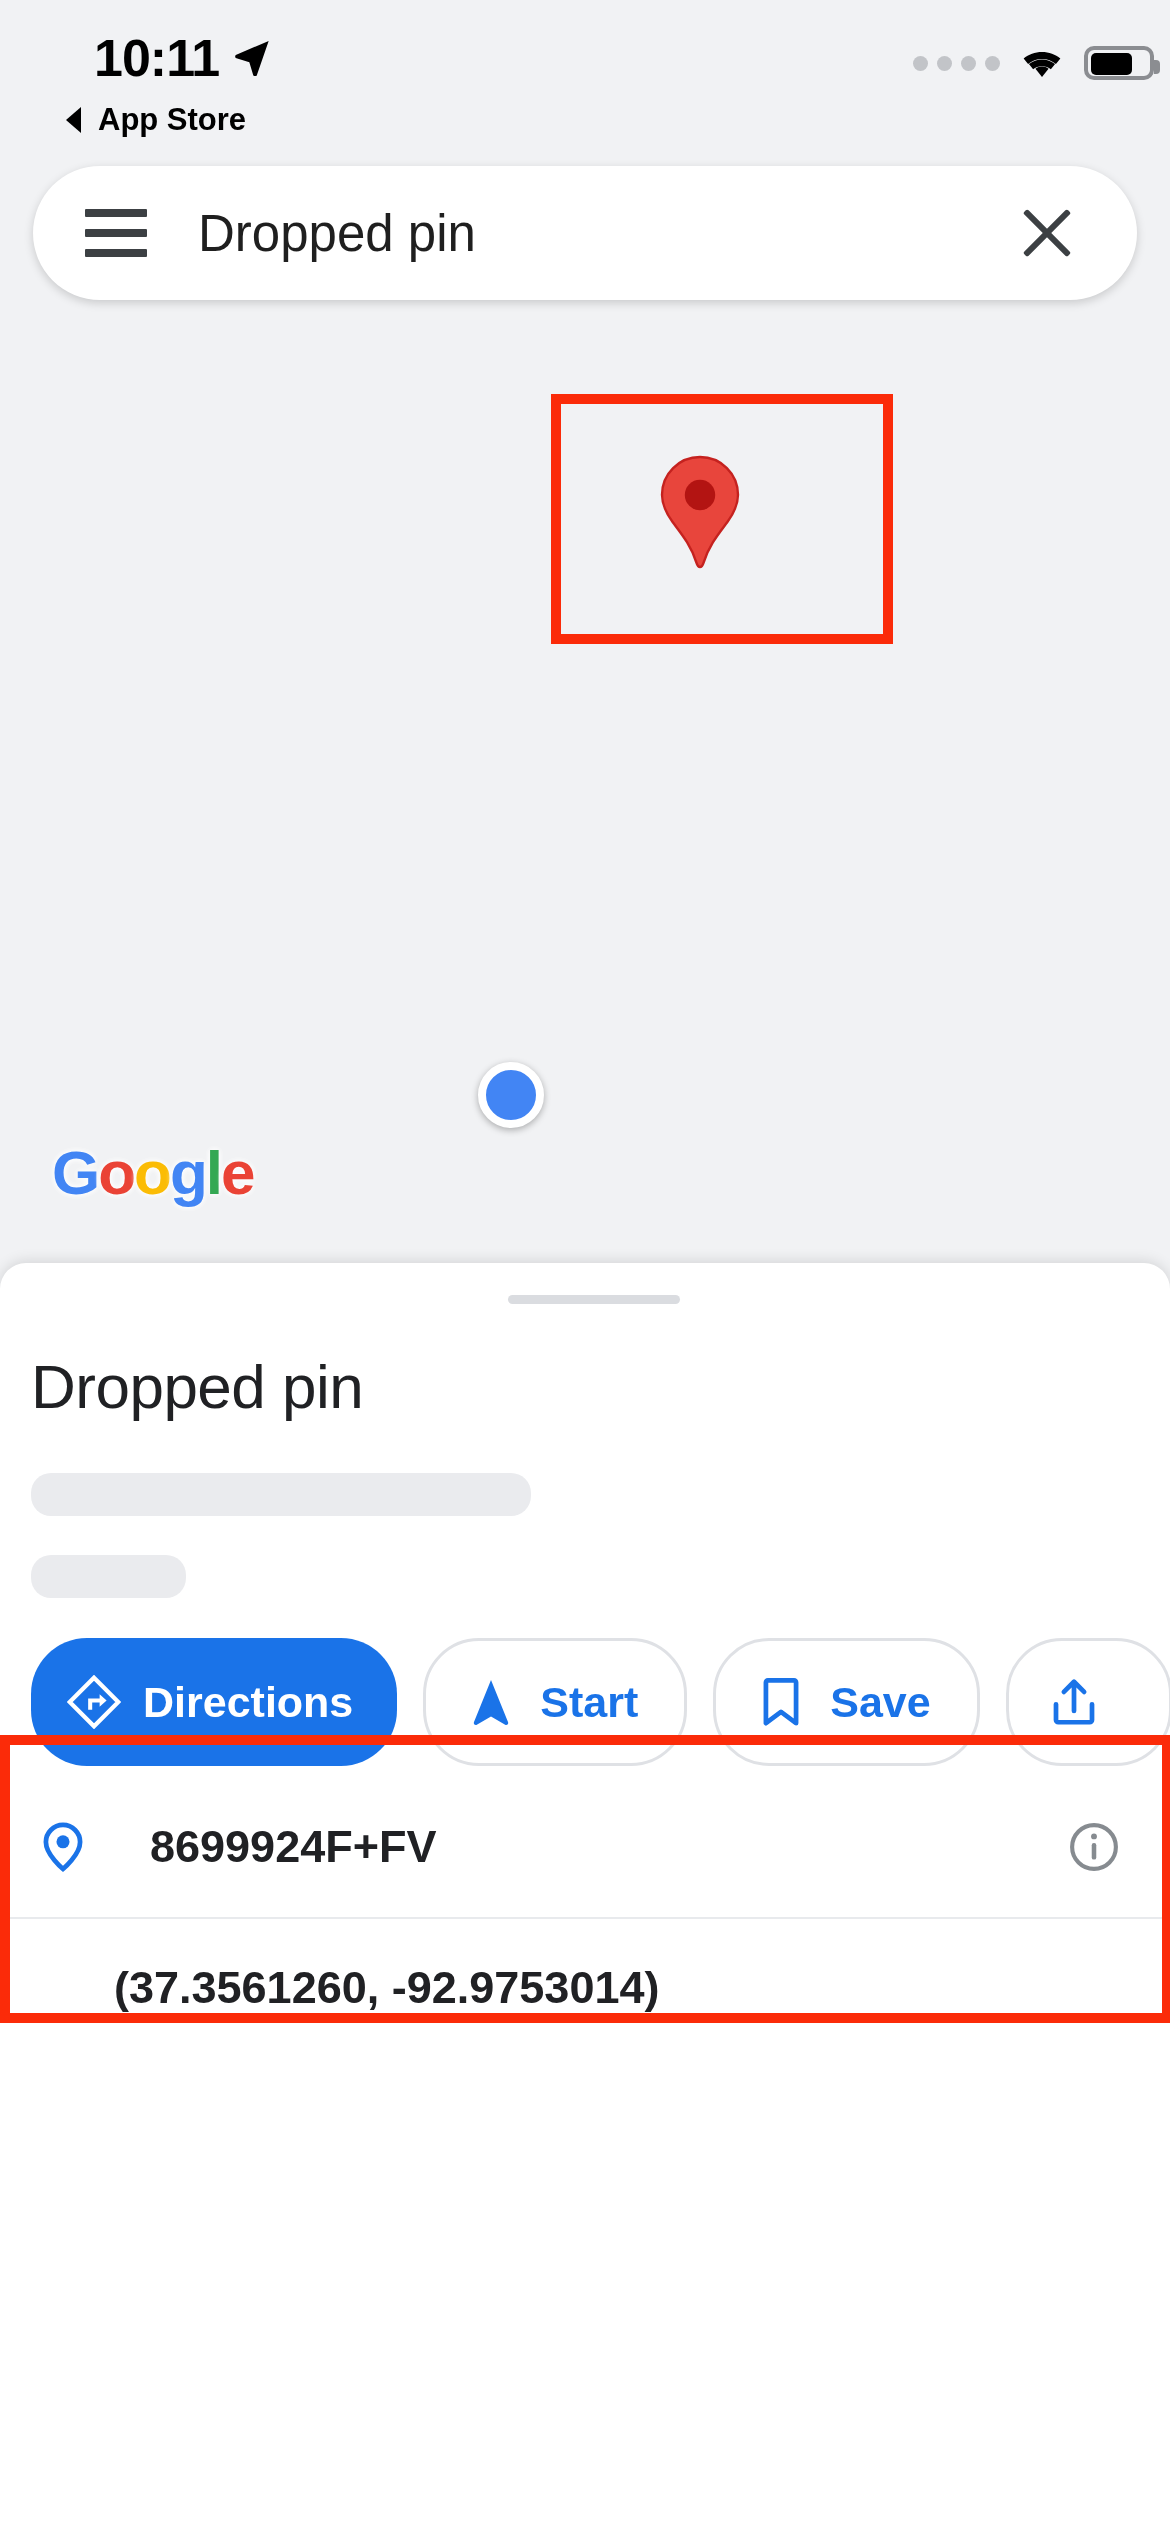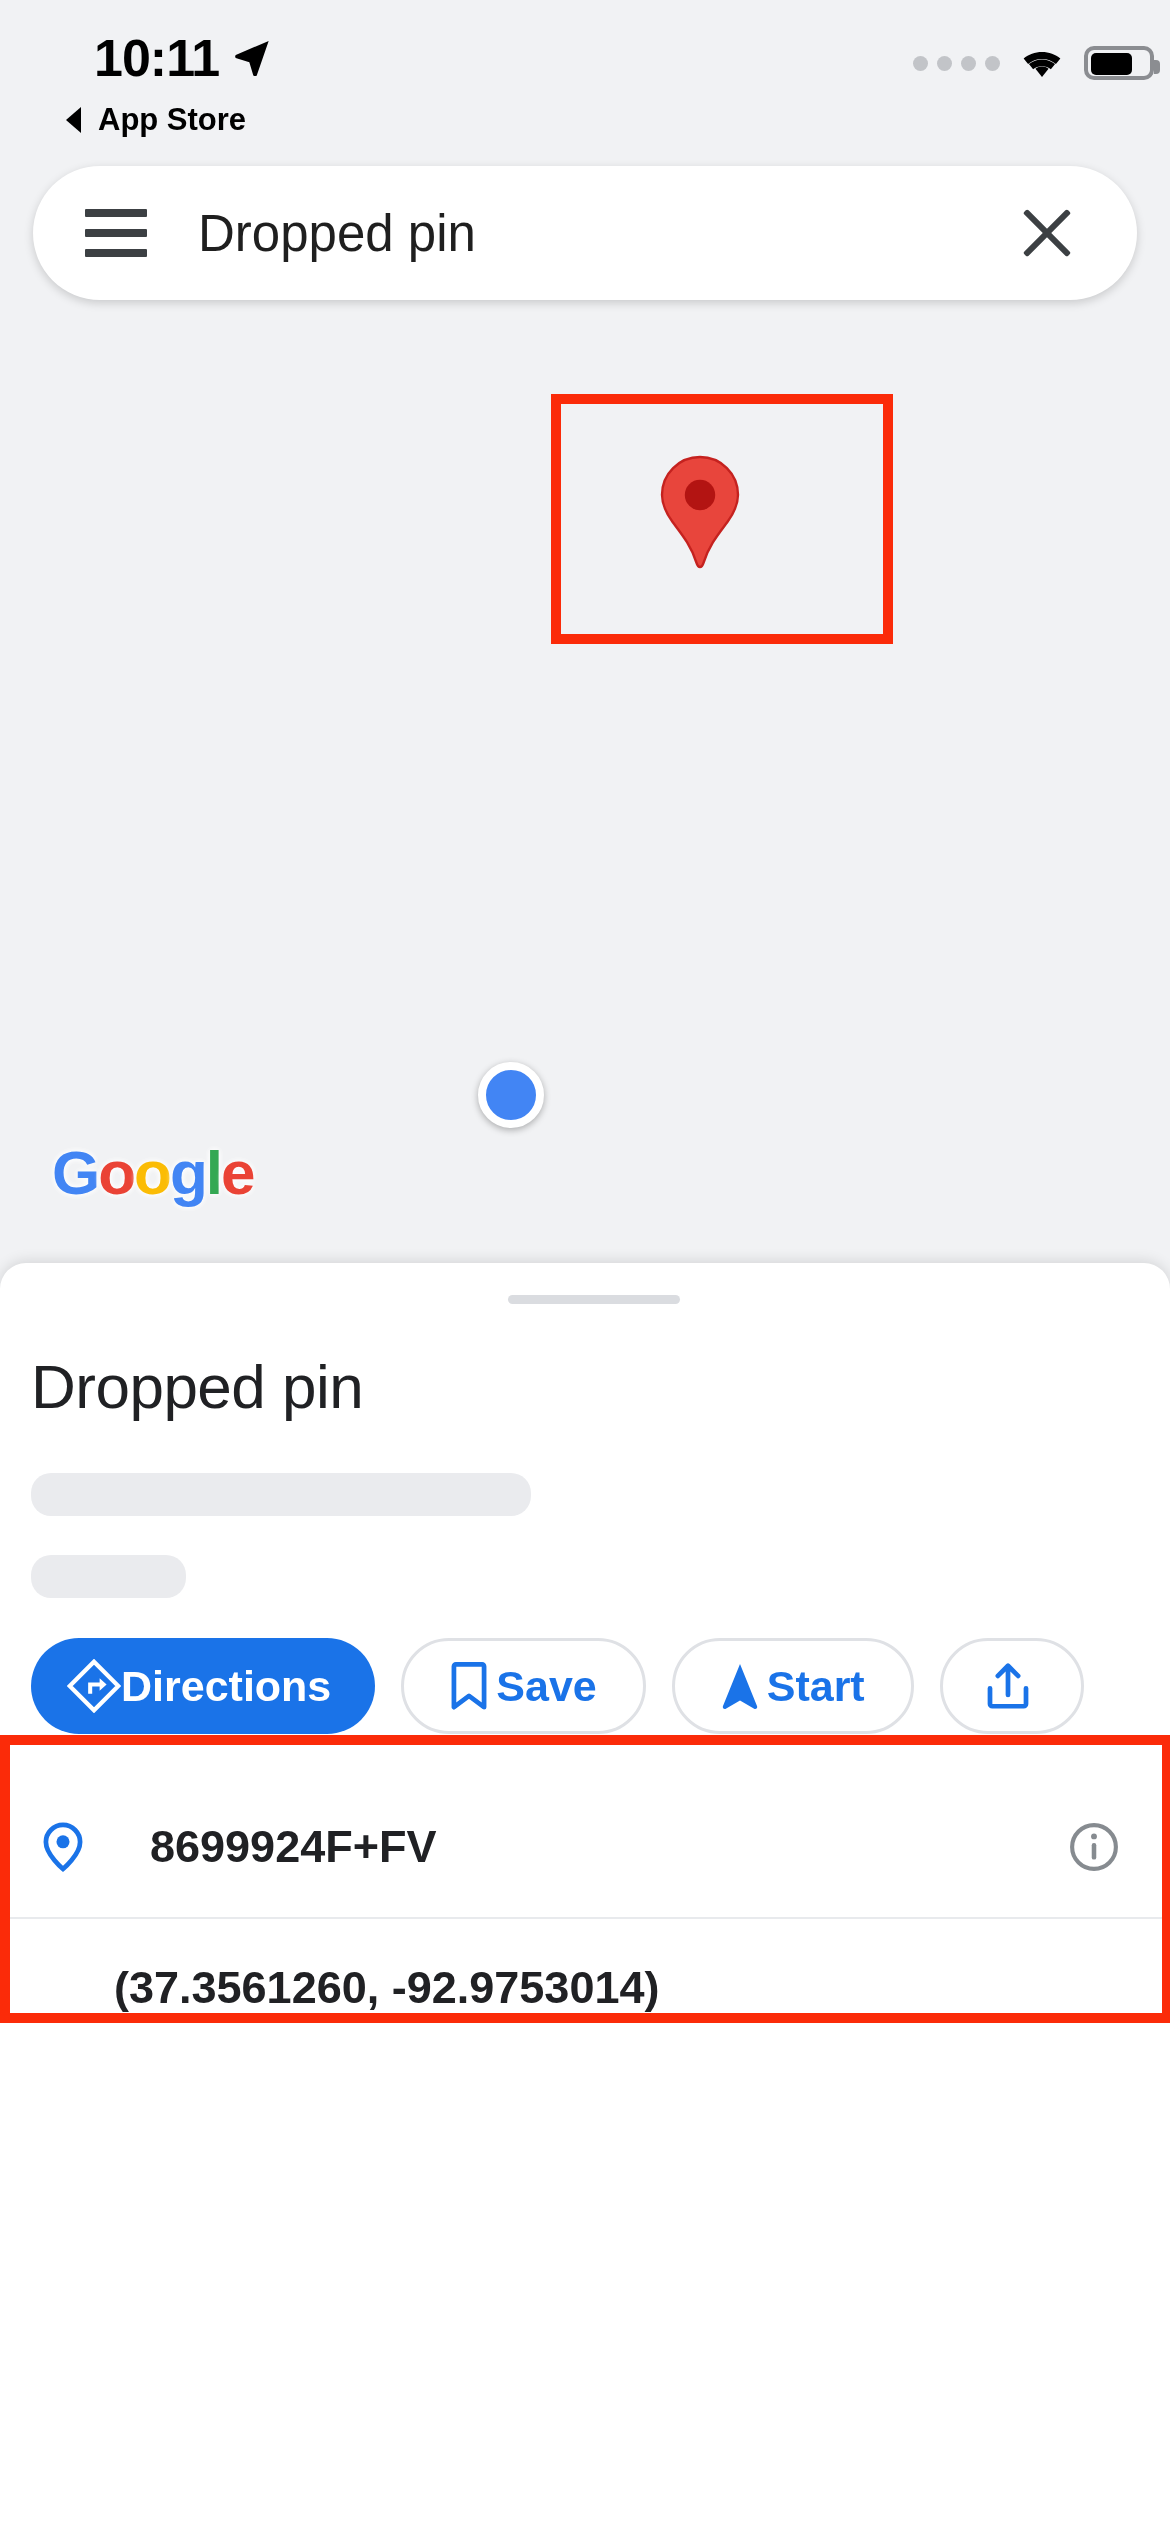--- a/index.html
+++ b/index.html
@@ -216,25 +216,26 @@
 
   
   .actions {
     position: absolute;
     left: 31px; top: 375px;
     display: flex;
     align-items: center;
     gap: 26px;
   }
   .btn {
-    height: 96px;
+    height: 128px;
     border-radius: 56px;
     display: flex;
     align-items: center;
     justify-content: center;
+    gap: 22px;
     font-size: 43px;
     font-weight: 700;
     cursor: pointer;
     white-space: nowrap;
   }
   .btn-primary {
     background: #1a73e8;
     color: #fff;
     padding: 0 44px 0 36px;
   }
@@ -358,30 +359,30 @@
       <div class="btn btn-primary">
         <svg class="btn-icon" viewBox="0 0 24 24">
           <path d="M12 1.2L22.8 12 12 22.8 1.2 12 12 1.2z" fill="none" stroke="#fff" stroke-width="1.9"></path>
           <path d="M11.2 15.4v-3.2h3.3v1.9l3.1-2.8-3.1-2.8v1.9H9.4v5h1.8z" fill="#fff"></path>
         </svg>
         <span>Directions</span>
       </div>
 
       <div class="btn btn-outline">
         <svg class="btn-icon" viewBox="0 0 24 24">
-          <path d="M6.2 2.4h11.6c.5 0 .9.4.9.9v18.1l-6.7-5-6.7 5V3.3c0-.5.4-.9.9-.9z" fill="none" stroke="#1a73e8" stroke-width="2.1" stroke-linejoin="round"></path>
-        </svg>
-        <span>Save</span>
+          <path d="M12 2.2L4.4 21c-.3.8.6 1.5 1.3 1.1L12 18.4l6.3 3.7c.7.4 1.6-.3 1.3-1.1L12 2.2z" fill="#1a73e8"></path>
+        </svg>
+        <span>Start</span>
       </div>
 
       <div class="btn btn-outline">
         <svg class="btn-icon" viewBox="0 0 24 24">
-          <path d="M12 2.2L4.4 21c-.3.8.6 1.5 1.3 1.1L12 18.4l6.3 3.7c.7.4 1.6-.3 1.3-1.1L12 2.2z" fill="#1a73e8"></path>
-        </svg>
-        <span>Start</span>
+          <path d="M6.2 2.4h11.6c.5 0 .9.4.9.9v18.1l-6.7-5-6.7 5V3.3c0-.5.4-.9.9-.9z" fill="none" stroke="#1a73e8" stroke-width="2.1" stroke-linejoin="round"></path>
+        </svg>
+        <span>Save</span>
       </div>
 
       <div class="btn btn-outline">
         <svg class="btn-icon" viewBox="0 0 24 24">
           <path d="M4 13v7a1 1 0 001 1h14a1 1 0 001-1v-7" fill="none" stroke="#1a73e8" stroke-width="2.1" stroke-linecap="round"></path>
           <path d="M12 16V3M12 3L7.5 7.5M12 3l4.5 4.5" fill="none" stroke="#1a73e8" stroke-width="2.1" stroke-linecap="round" stroke-linejoin="round"></path>
         </svg>
         <span></span>
       </div>
     </div>

